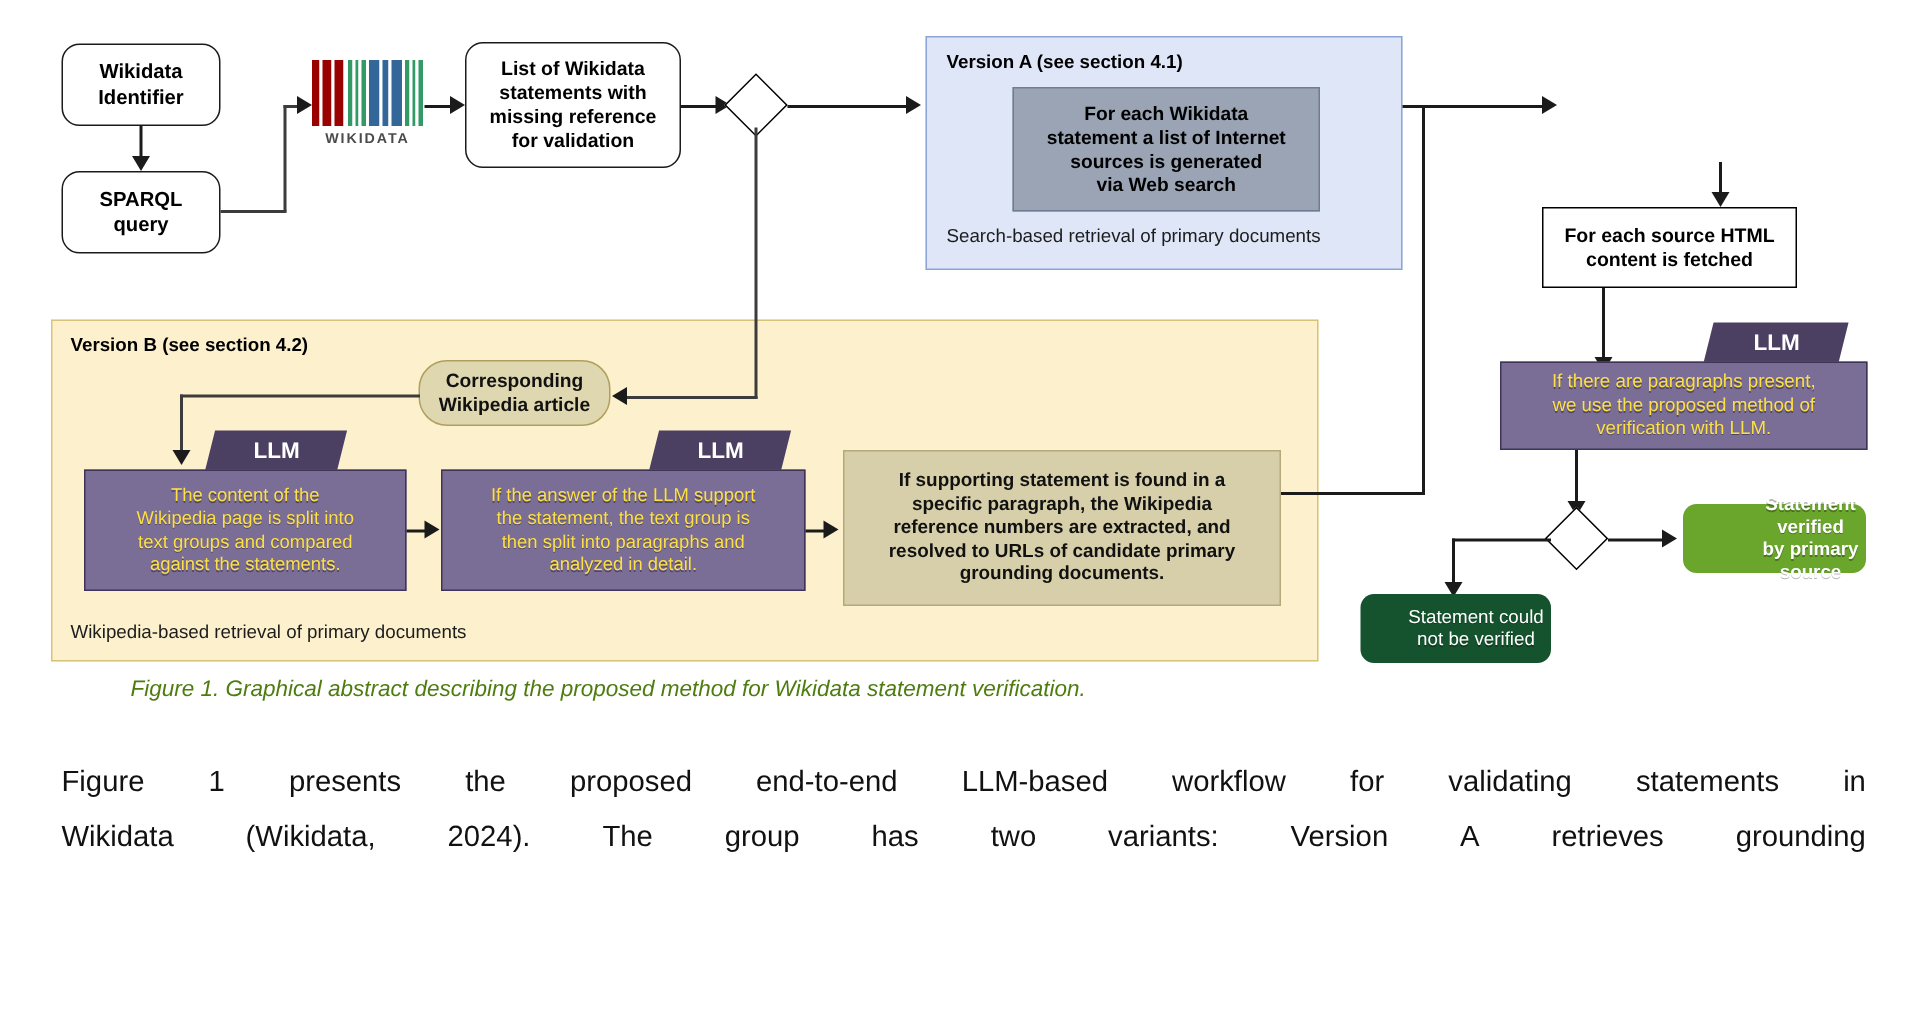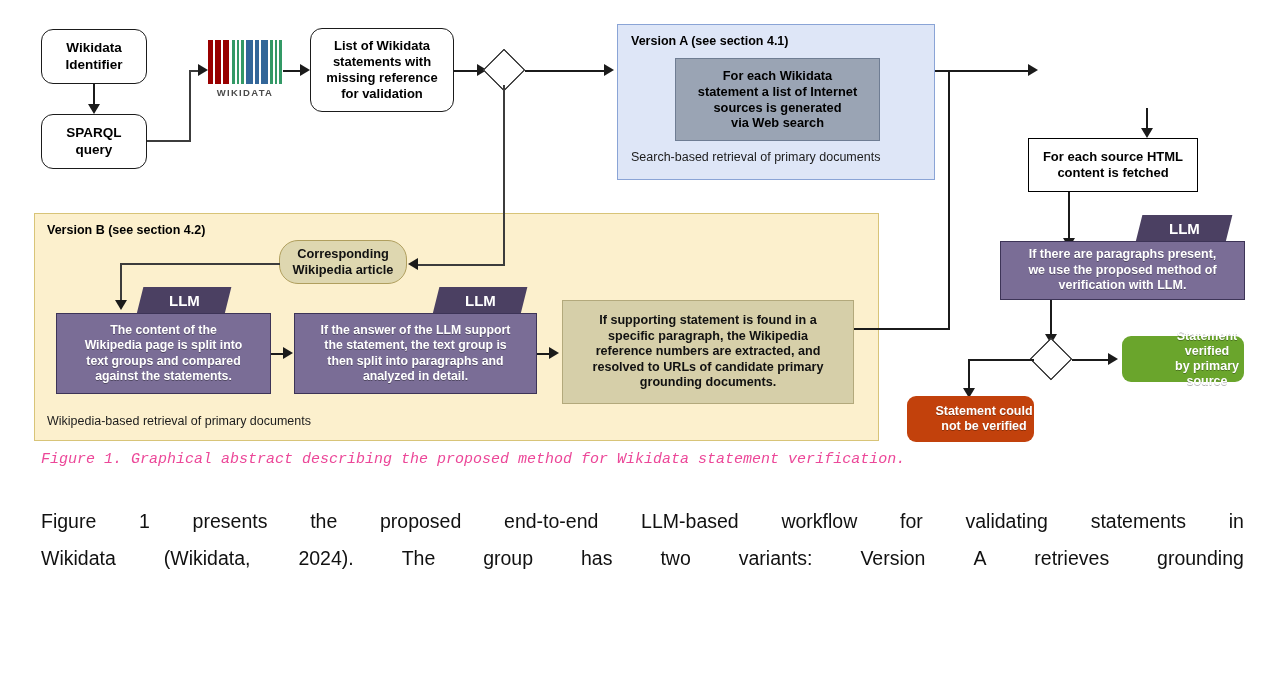--- a/index.html
+++ b/index.html
@@ -53,35 +53,35 @@
     font-weight:bold;color:#111;line-height:1.24;text-align:center;
   }
   
   .tanround{
     background:#ded7b0;border:1.6px solid #b09f5e;border-radius:9px;box-sizing:border-box;
     font-weight:bold;color:#111;line-height:1.22;
   }
   
   .purplebox{
     background:#7a6d96;border:1.4px solid #3d3457;box-sizing:border-box;
-    font-weight:bold;color:#ffffff;line-height:1.24;
+    font-weight:normal;color:#fde047;line-height:1.24;
     text-shadow:0 1px 0 rgba(0,0,0,.35);
     justify-content:center;
   }
   
   .llmtab{
     position:absolute;background:#4b4062;color:#fff;font-weight:bold;
     display:flex;align-items:center;justify-content:center;
     transform:skewX(-14deg);box-sizing:border-box;
   }
   .llmtab span{transform:skewX(14deg);display:block;}
 
   
   .redbox{
-    background:#c2410c;border-radius:9px;color:#fff;font-weight:bold;line-height:1.22;
+    background:#14532d;border-radius:9px;color:#fff;font-weight:normal;line-height:1.22;
     box-sizing:border-box;text-shadow:0 1px 0 rgba(0,0,0,.3);padding-left:27px;
   }
   .greenbox{
     background:#6aa52c;border-radius:9px;color:#fff;font-weight:bold;line-height:1.22;
     box-sizing:border-box;text-shadow:0 1px 0 rgba(0,0,0,.3);
   }
 
   
   .diamond{position:absolute;box-sizing:border-box;}
   .diamond i{
@@ -103,22 +103,22 @@
   .ln.h{height:1.8px;}
   .ln.v{width:1.8px;}
   .ln.grey{background:#3c3c3c;}
   .ar{position:absolute;width:0;height:0;}
   .ar.r{border-top:6px solid transparent;border-bottom:6px solid transparent;border-left:10px solid #1b1b1b;}
   .ar.l{border-top:6px solid transparent;border-bottom:6px solid transparent;border-right:10px solid #1b1b1b;}
   .ar.d{border-left:6px solid transparent;border-right:6px solid transparent;border-top:10px solid #1b1b1b;}
 
   
   .caption{
-    position:absolute;font-style:italic;font-size:15px;color:#ec4899;
-    font-family:Liberation Mono, monospace;white-space:nowrap;
+    position:absolute;font-style:italic;font-size:15px;color:#4d7c0f;
+    font-family:Liberation Sans, sans-serif;white-space:nowrap;margin-left:46px;
   }
   .bodytext{
     position:absolute;font-size:19.5px;color:#111;line-height:37px;
     font-family:"Liberation Sans", sans-serif;text-align:justify;
   }
   .bodytext .j{display:flex;justify-content:space-between;}
   .bodytext .j span{white-space:pre;}
 </style>
 </head>
 <body>

